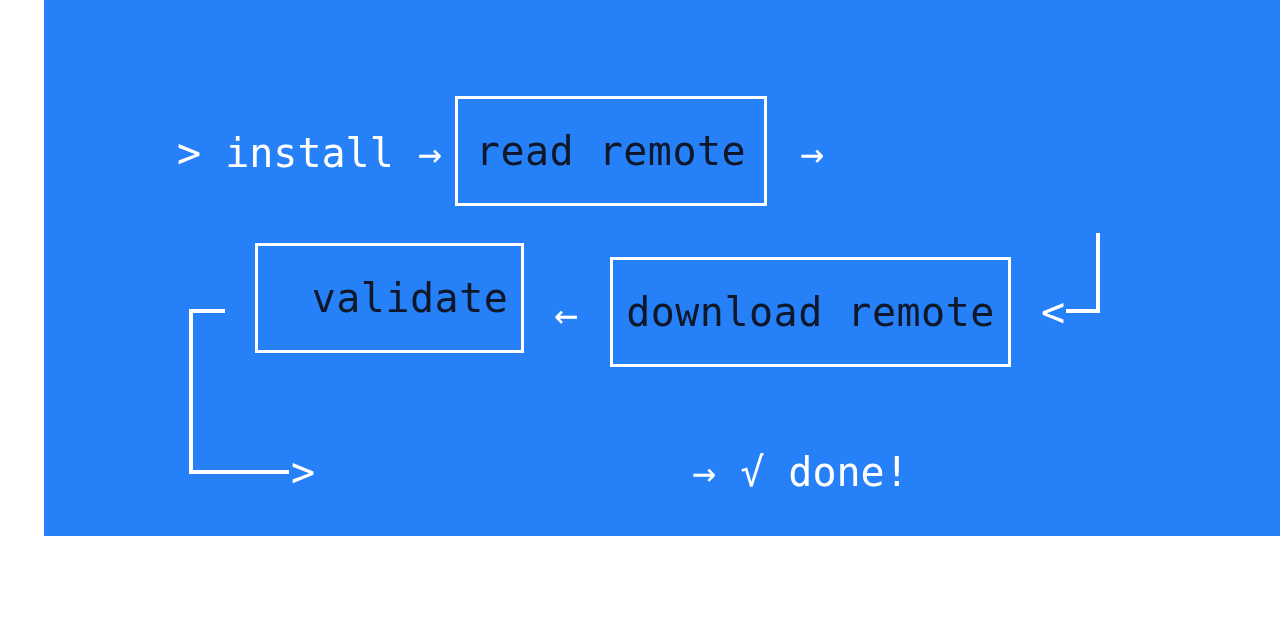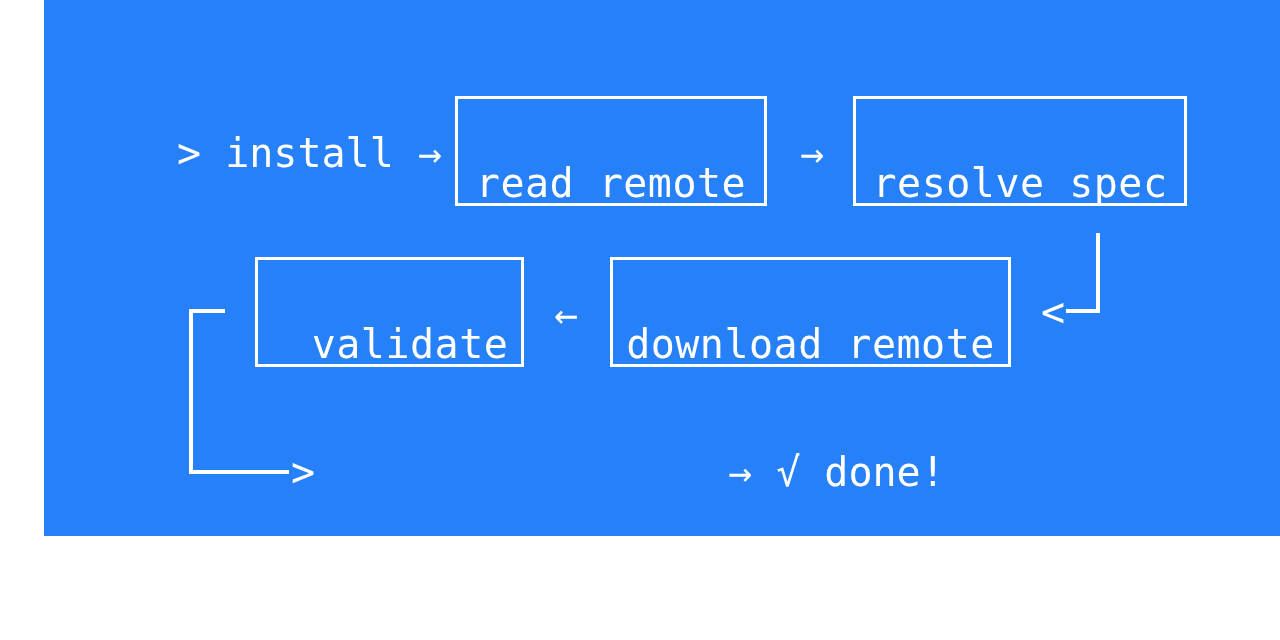--- a/index.html
+++ b/index.html
@@ -19,27 +19,27 @@
     height: 536px;
     background: #2680f8;
     color: #ffffff;
     margin-left: 44px;
   }
   .node {
     position: absolute;
     box-sizing: border-box;
     border: 3px solid #ffffff;
     display: flex;
-    align-items: flex-end;
+    align-items: center;
     justify-content: center;
     font-size: 40px;
     letter-spacing: 0.5px;
     line-height: 1;
     white-space: pre;
-    color: #ffffff;
+    color: #0f172a;
   }
   .label {
     position: absolute;
     font-size: 40px;
     line-height: 1;
     white-space: pre;
     color: #ffffff;
     display: flex;
     align-items: center;
   }
@@ -63,50 +63,47 @@
   #node-read-remote { left: 411px;  top: 96px;  width: 312px; height: 110px; }
   #arrow-r1        { left: 744px;  top: 131px; width: 48px;  height: 44px; }
   #node-resolve-spec{ left: 809px;  top: 96px;  width: 334px; height: 110px; }
 
   
   #wrap-right-vert  { left: 1052px; top: 233px; width: 4px;  height: 80px; }
   #wrap-right-horiz { left: 1022px; top: 309px; width: 34px; height: 4px; }
   #wrap-right-head  { left: 995px;  top: 290px; width: 28px; height: 44px; }
 
   
-  #node-validate        { left: 211px; top: 257px; width: 269px; height: 110px; padding-left: 41px; }
+  #node-validate        { left: 211px; top: 243px; width: 269px; height: 110px; padding-left: 41px; }
   #arrow-r2            { left: 498px; top: 292px; width: 48px;  height: 44px; }
   #node-download-assets { left: 566px; top: 257px; width: 401px; height: 110px; }
 
   
   #wrap-left-top   { left: 145px; top: 309px; width: 36px;  height: 4px; }
   #wrap-left-vert  { left: 145px; top: 309px; width: 4px;   height: 165px; }
   #wrap-left-bot   { left: 145px; top: 470px; width: 100px; height: 4px; }
   #wrap-left-head  { left: 245px; top: 450px; width: 28px;  height: 44px; }
 
   
   #node-sync-lockfile { left: 300px; top: 417px; width: 357px; height: 109px; }
-  #outcome-done       { left: 684px; top: 450px; width: 230px; height: 44px; text-align: right; }
+  #outcome-done       { left: 648px; top: 450px; width: 230px; height: 44px; text-align: right; }
 </style>
 </head>
 <body>
 
 <div id="canvas">
 
   <div class="label" id="cmd-install">&gt; install →</div>
 
   <div class="node" id="node-read-remote">
     <span>read remote</span>
   </div>
 
   <div class="arrowhead" id="arrow-r1">→</div>
 
-  <div class="node" id="node-resolve-spec">
-    <span>resolve spec</span>
-  </div>
 
   <div class="conn" id="wrap-right-vert"></div>
   <div class="conn" id="wrap-right-horiz"></div>
   <div class="arrowhead" id="wrap-right-head">&lt;</div>
 
   <div class="node" id="node-validate">
     <span>validate</span>
   </div>
 
   <div class="arrowhead" id="arrow-r2">←</div>

